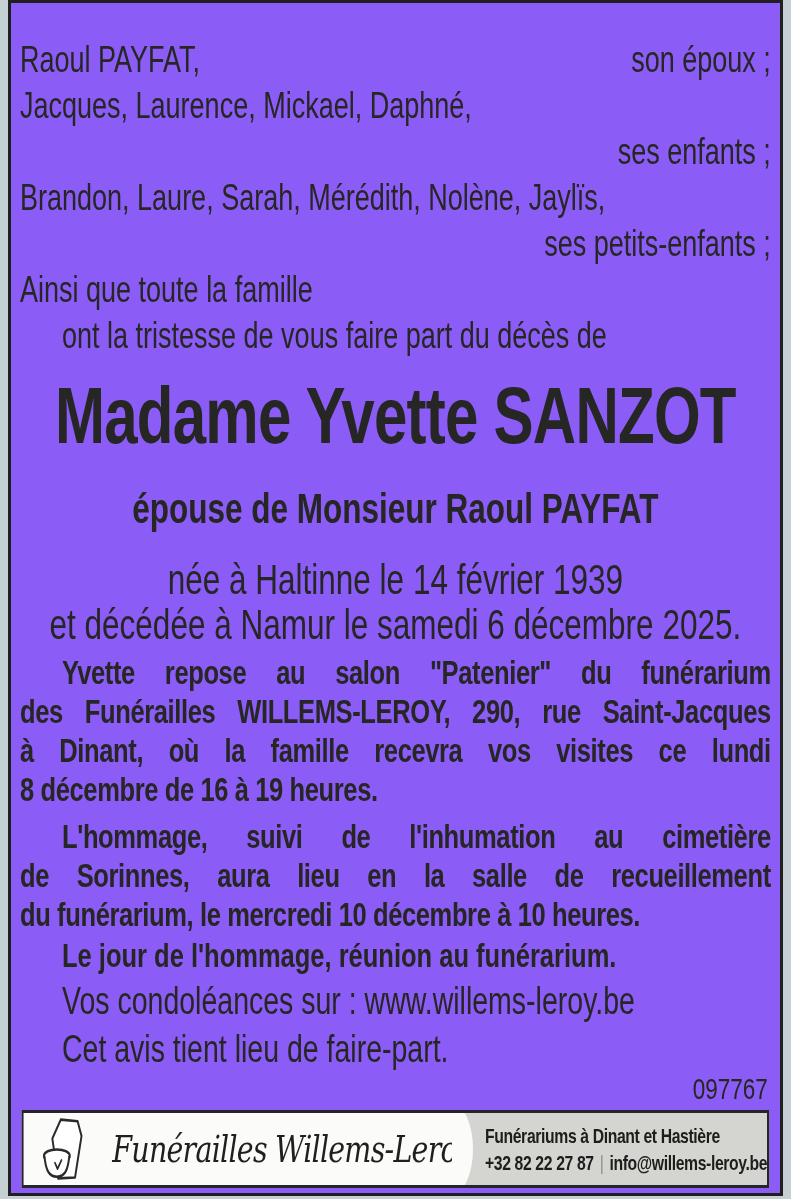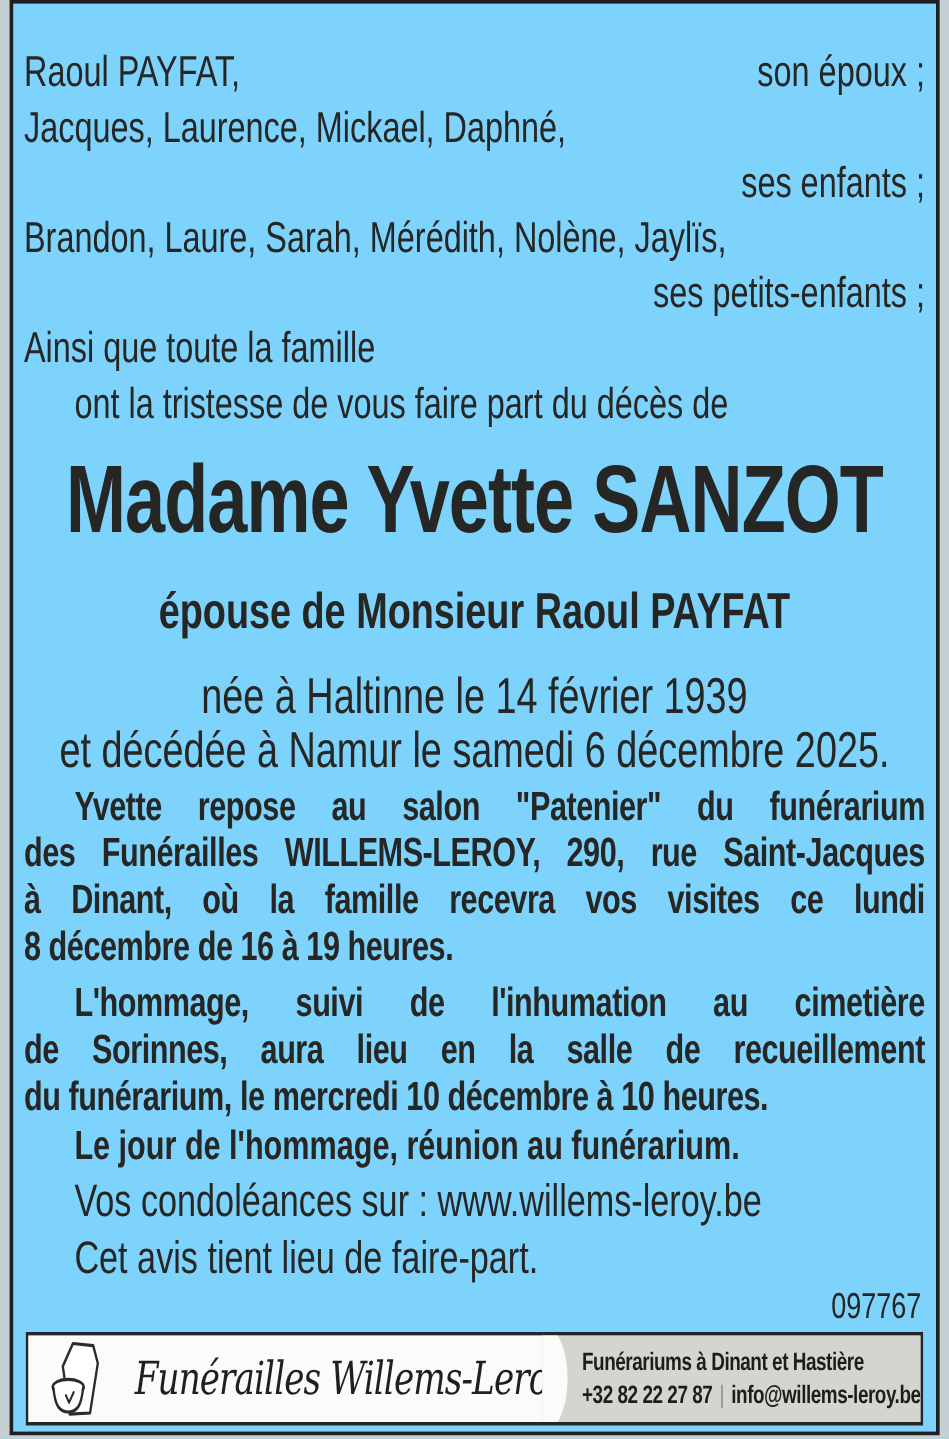--- a/index.html
+++ b/index.html
@@ -6,21 +6,21 @@
   body {
     width:791px; height:1199px;
     background:#c5d0d4;
     font-family:"Liberation Sans", sans-serif;
     color:#262624;
     position:relative;
     overflow:hidden;
   }
   .frame {
     position:absolute; left:8px; right:8px; top:0; bottom:3px;
-    background:#7dd3fc;
+    background:#8b5cf6;
     border:3px solid #1f1f1f;
     overflow:hidden;
   }
   
   .content {
     width:1025px;
     transform:scaleX(0.75);
     transform-origin:0 0;
     padding:34px 12px 0 12px;
     box-sizing:border-box;

